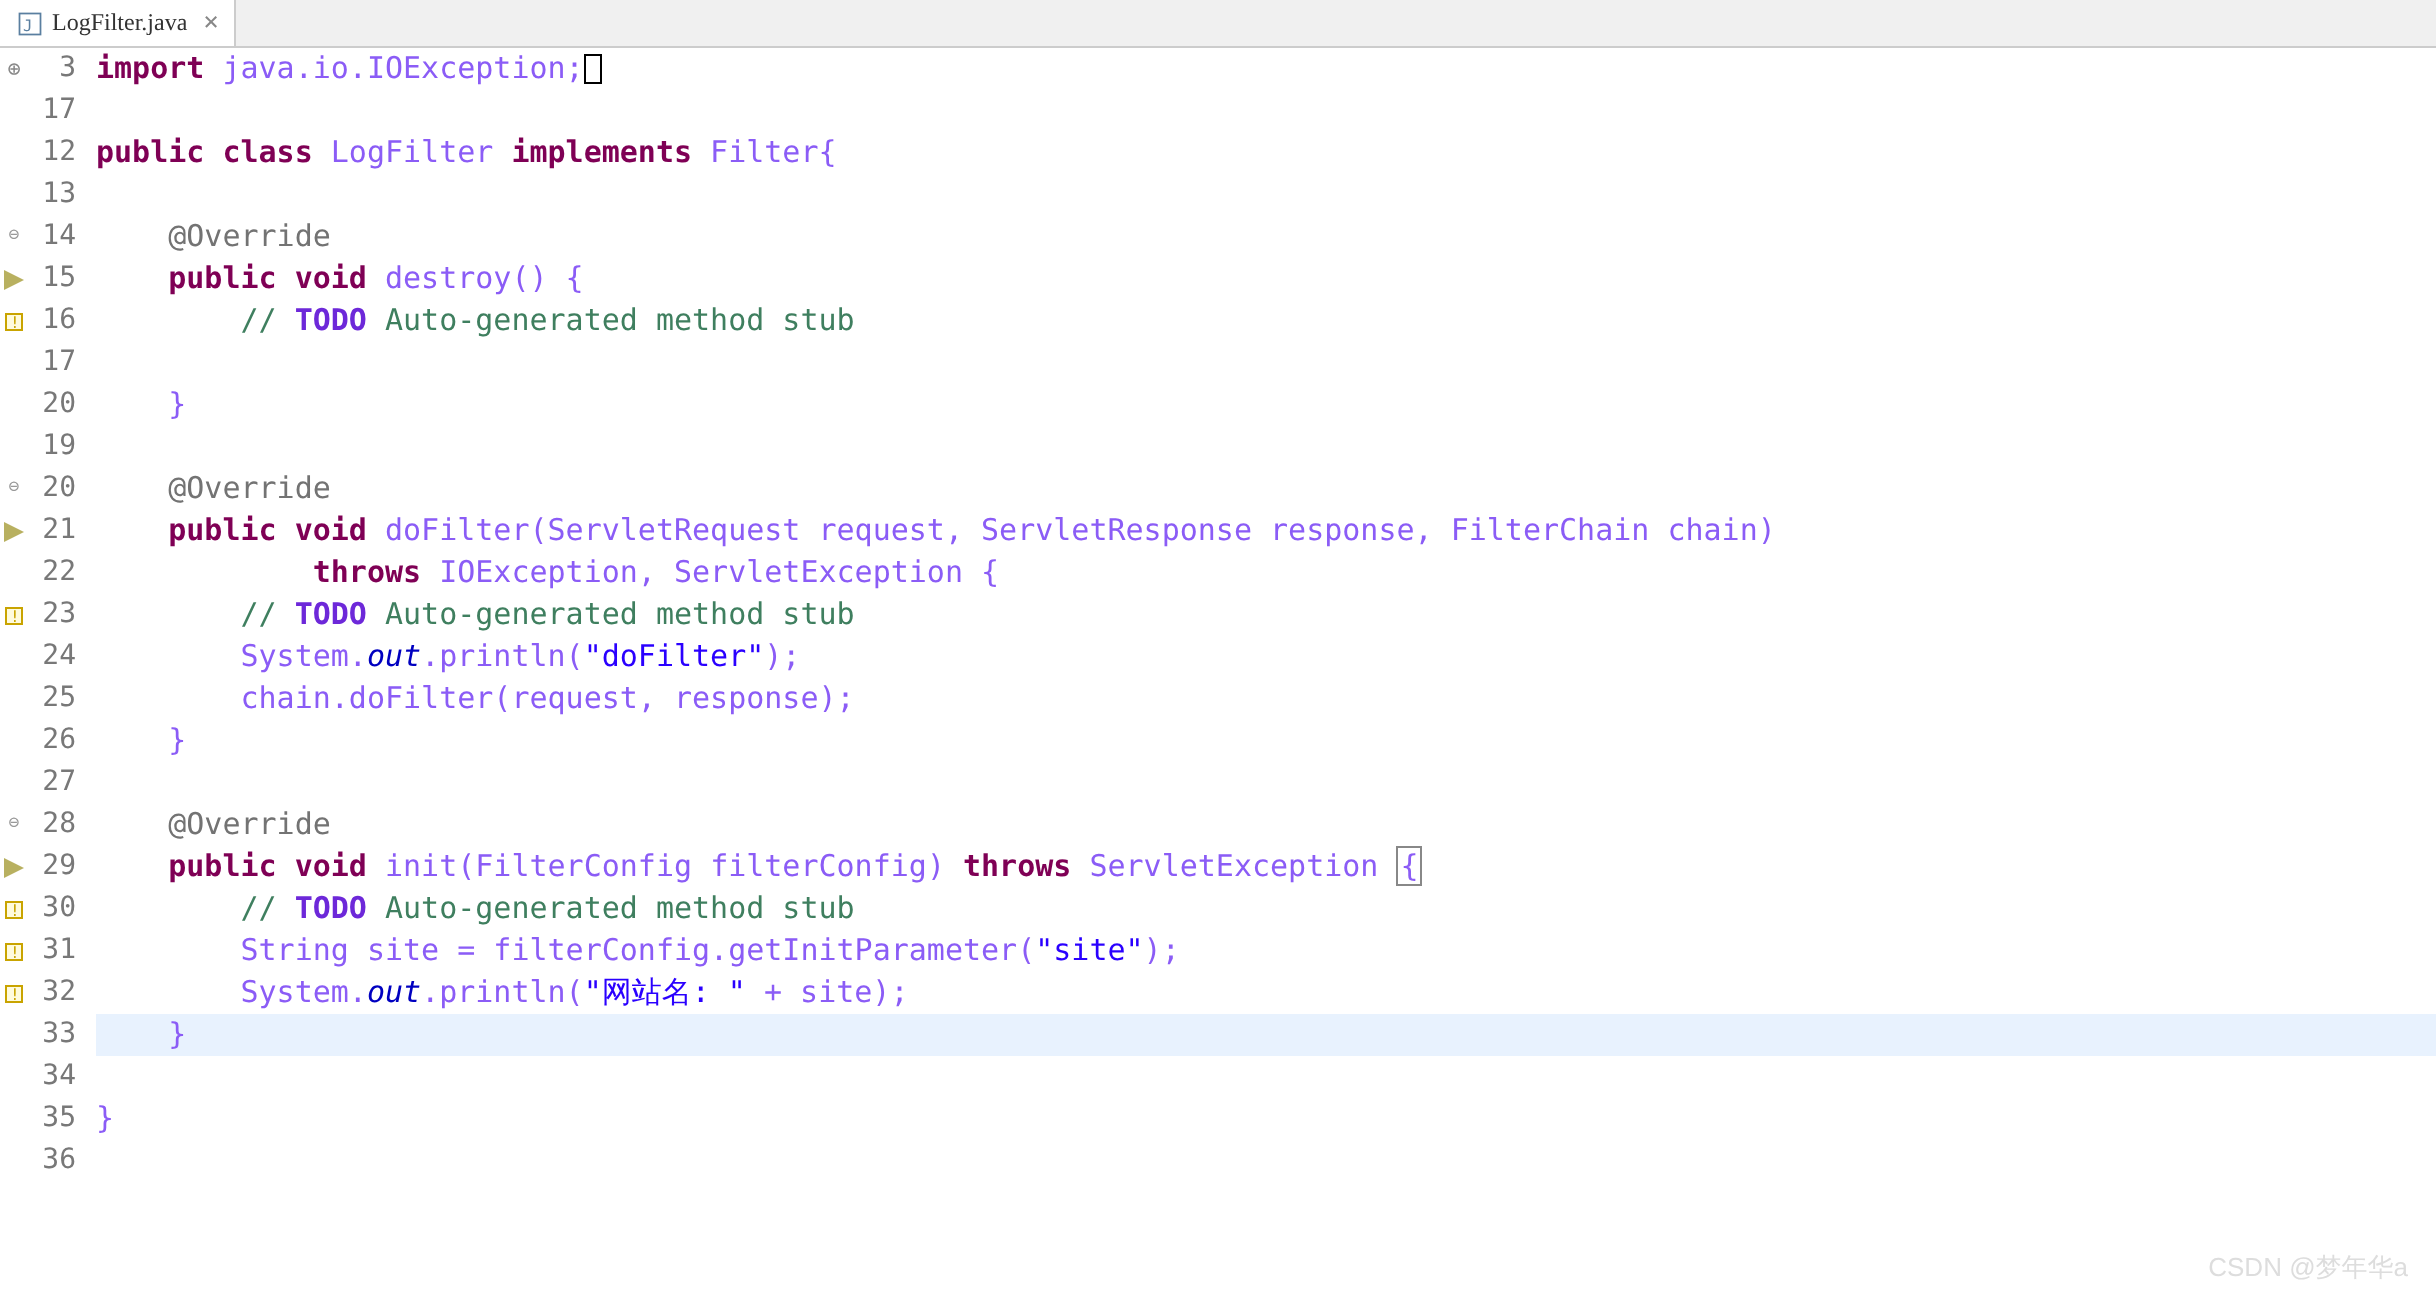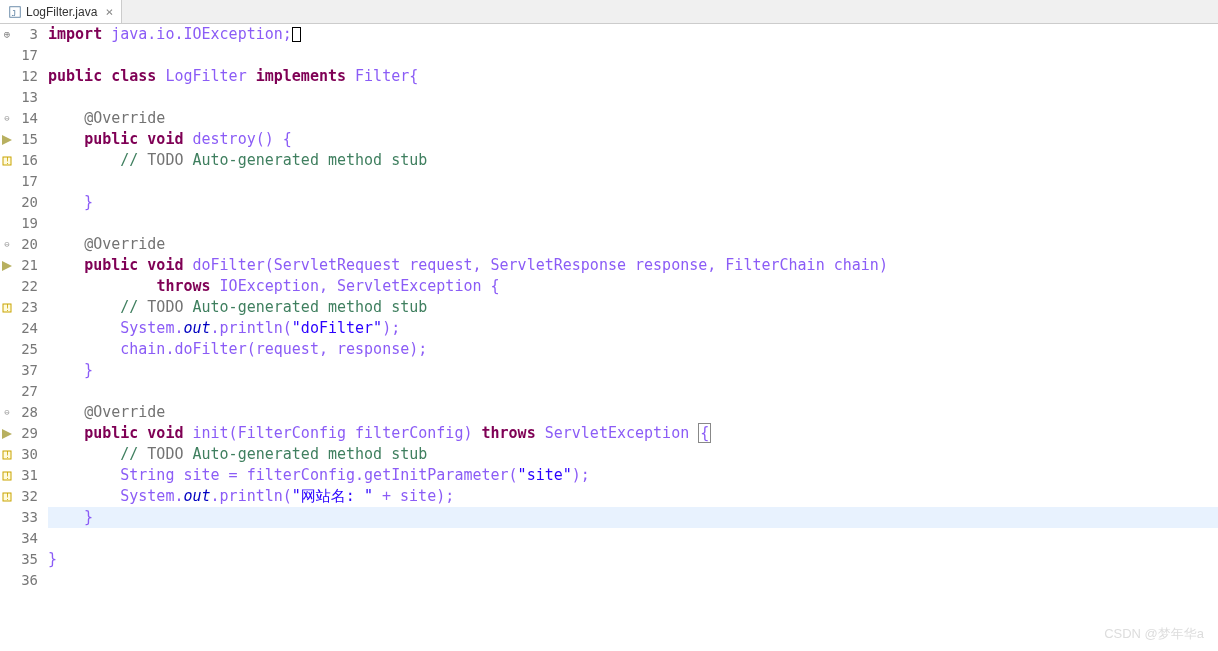--- a/index.html
+++ b/index.html
@@ -30,21 +30,21 @@
     }
     .tab-icon {
       width: 14px;
       height: 14px;
       display: inline-flex;
       align-items: center;
       justify-content: center;
     }
     .tab-label {
       font-size: 12px;
-      font-family: Liberation Sans, sans-serif;
+      font-family: Liberation Serif, serif;
       color: #333;
     }
     .tab-close {
       font-size: 13px;
       color: #888;
       padding-left: 4px;
       cursor: pointer;
     }
     .editor {
       display: flex;
@@ -80,21 +80,21 @@
       line-height: 21px;
       white-space: pre;
       padding-left: 6px;
     }
     .code-line {
       height: 21px;
     }
     .kw { color: #7f0055; font-weight: bold; }
     .ann { color: #737373; }
     .com { color: #3f7f5f; }
-    .todo { color: #737373; font-weight: normal; }
+    .todo { color: #6d28d9; font-weight: bold; }
     .str { color: #2a00ff; }
     .fld { color: #0000c0; font-style: italic; }
     .txt { color: #8b5cf6; }
     .watermark {
       position: absolute;
       bottom: 8px;
       right: 14px;
       color: #ddd;
       font-size: 13px;
       font-family: Liberation Sans, sans-serif;
@@ -204,21 +204,21 @@
       <div>16</div>
       <div>17</div>
       <div>20</div>
       <div>19</div>
       <div>20</div>
       <div>21</div>
       <div>22</div>
       <div>23</div>
       <div>24</div>
       <div>25</div>
-      <div>37</div>
+      <div>26</div>
       <div>27</div>
       <div>28</div>
       <div>29</div>
       <div>30</div>
       <div>31</div>
       <div>32</div>
       <div>33</div>
       <div>34</div>
       <div>35</div>
       <div>36</div>

